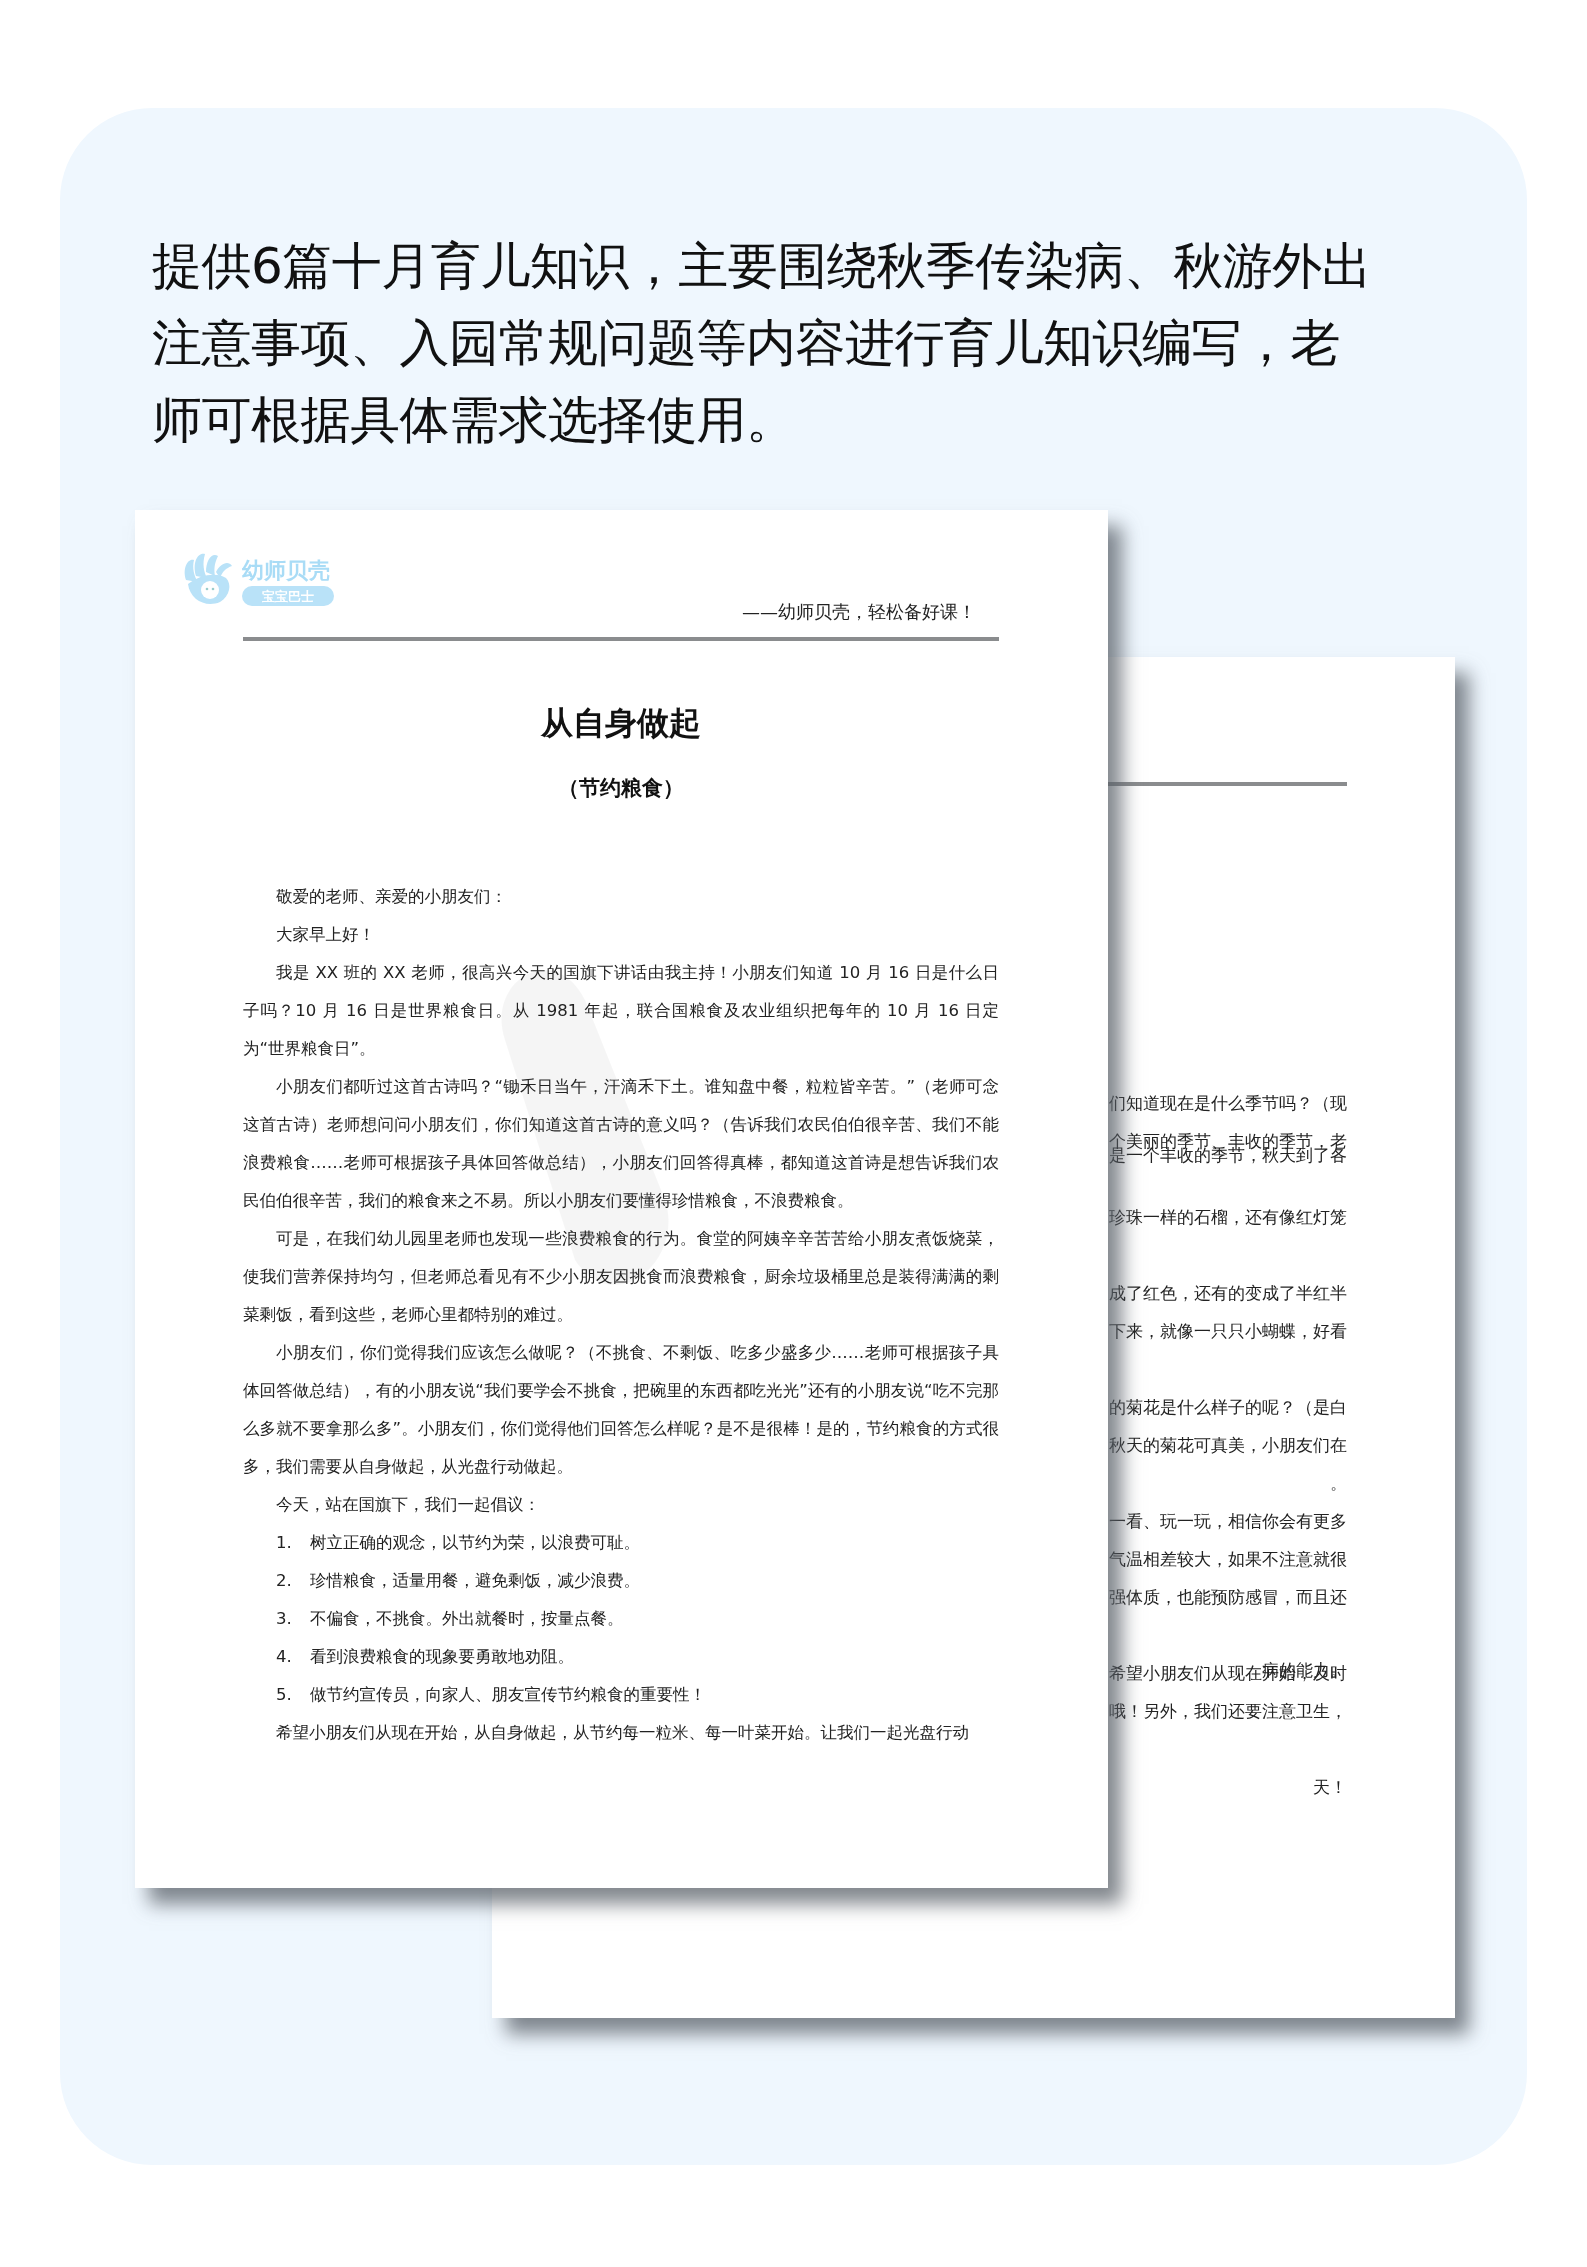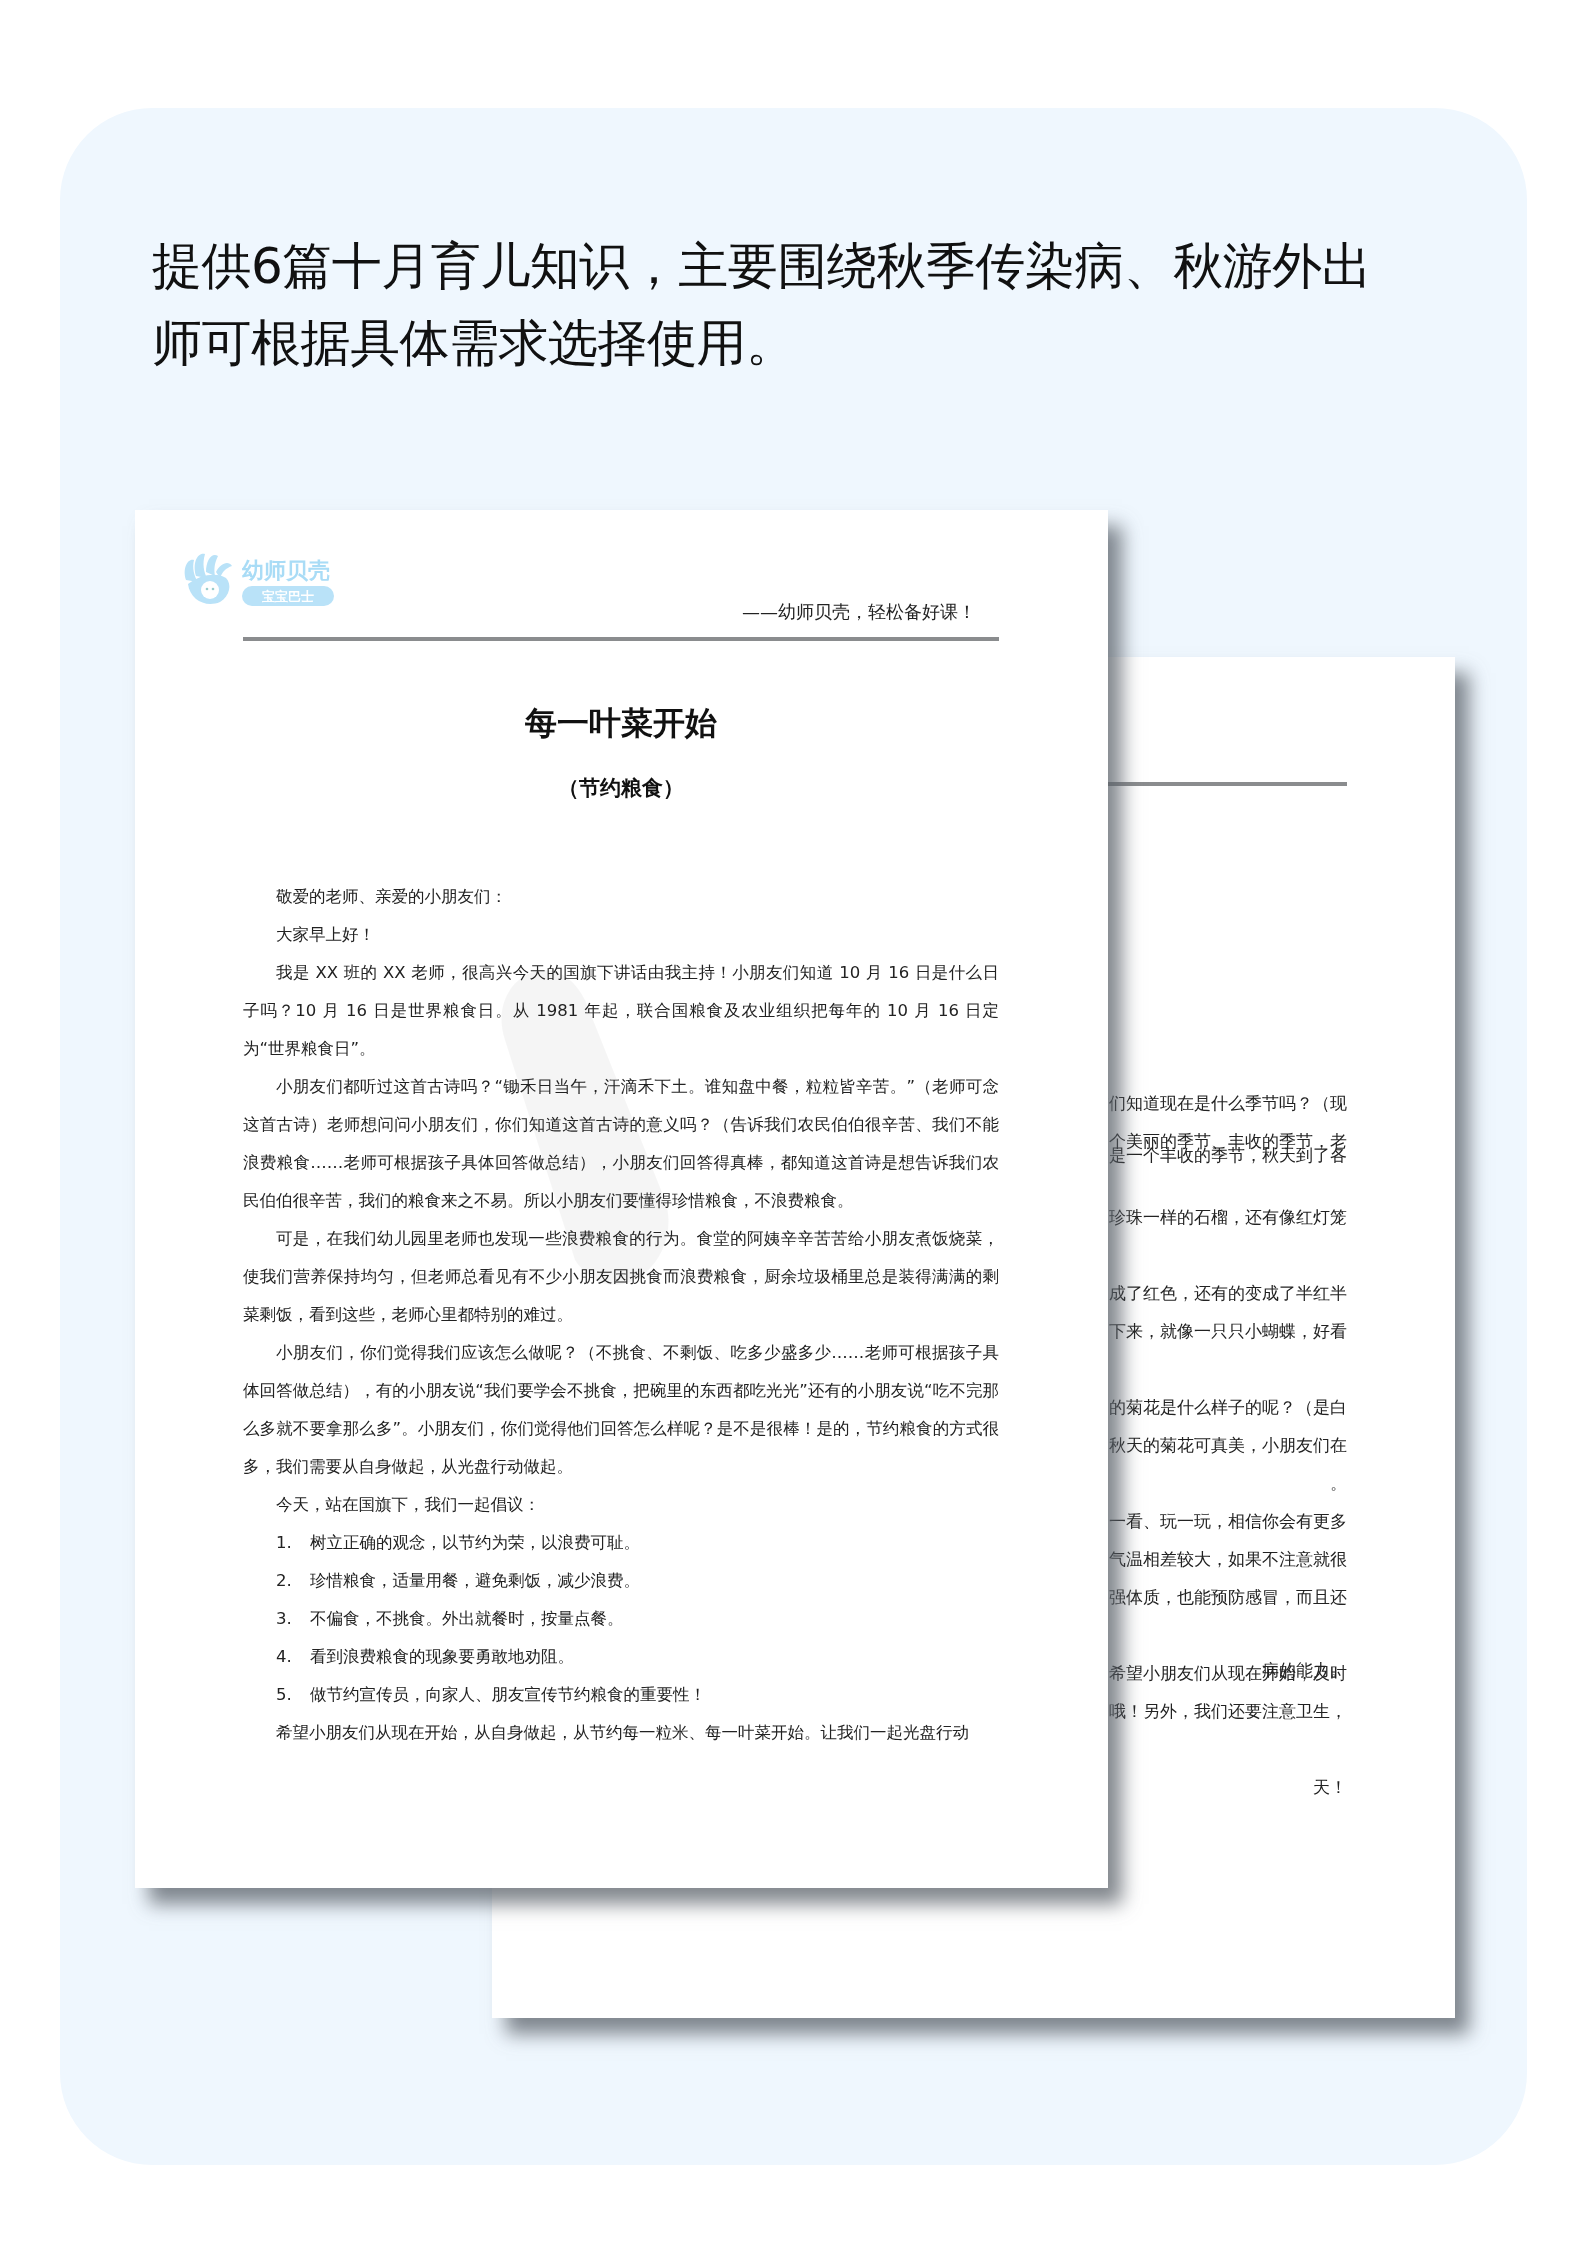--- a/index.html
+++ b/index.html
@@ -51,20 +51,21 @@
     position: absolute; left: 330px; top: 430px; width: 260px; height: 380px; opacity: 0.05;
   }
 </style>
 </head>
 <body>
 
 <div class="card"></div>
 
 <div class="intro">
   <div>提供6篇十月育儿知识，主要围绕秋季传染病、秋游外出</div>
+  <div>注意事项、入园常规问题等内容进行育儿知识编写，老</div>
   <div>师可根据具体需求选择使用。</div>
 </div>
 
 <div class="page back">
   <div class="back-slogan">——幼师贝壳，轻松备好课！</div>
   <div class="back-rule"></div>
   <div class="back-lines" id="back-lines">
       <div class="back-line" style="top: 435px;">友们知道现在是什么季节吗？（现</div>
       <div class="back-line" style="top: 473px;">个美丽的季节、丰收的季节，老</div>
       <div class="back-line" style="top: 487px;">是一个丰收的季节，秋天到了各</div>
@@ -102,21 +103,21 @@
       <text x="108" y="51" font-size="13" text-anchor="middle" fill="#ffffff" font-weight="bold" font-family="DejaVu Sans, sans-serif">宝宝巴士</text>
     </svg>
   </div>
   <div class="front-slogan">——幼师贝壳，轻松备好课！</div>
   <div class="front-rule"></div>
 
   <svg class="watermark" viewBox="0 0 260 380">
     <path d="M40 100 C20 40 90 0 120 60 L200 260 C220 320 150 380 110 320 Z" fill="#555"></path>
   </svg>
 
-  <div class="doc-title">每一叶菜开始</div>
+  <div class="doc-title">从自身做起</div>
   <div class="doc-subtitle">（节约粮食）</div>
 
   <div class="body-text">
     <p>敬爱的老师、亲爱的小朋友们：</p>
     <p>大家早上好！</p>
     <p>我是 XX 班的 XX 老师，很高兴今天的国旗下讲话由我主持！小朋友们知道 10 月 16 日是什么日子吗？10 月 16 日是世界粮食日。从 1981 年起，联合国粮食及农业组织把每年的 10 月 16 日定为“世界粮食日”。</p>
     <p>小朋友们都听过这首古诗吗？“锄禾日当午，汗滴禾下土。谁知盘中餐，粒粒皆辛苦。”（老师可念这首古诗）老师想问问小朋友们，你们知道这首古诗的意义吗？（告诉我们农民伯伯很辛苦、我们不能浪费粮食……老师可根据孩子具体回答做总结），小朋友们回答得真棒，都知道这首诗是想告诉我们农民伯伯很辛苦，我们的粮食来之不易。所以小朋友们要懂得珍惜粮食，不浪费粮食。</p>
     <p>可是，在我们幼儿园里老师也发现一些浪费粮食的行为。食堂的阿姨辛辛苦苦给小朋友煮饭烧菜，使我们营养保持均匀，但老师总看见有不少小朋友因挑食而浪费粮食，厨余垃圾桶里总是装得满满的剩菜剩饭，看到这些，老师心里都特别的难过。</p>
     <p>小朋友们，你们觉得我们应该怎么做呢？（不挑食、不剩饭、吃多少盛多少……老师可根据孩子具体回答做总结），有的小朋友说“我们要学会不挑食，把碗里的东西都吃光光”还有的小朋友说“吃不完那么多就不要拿那么多”。小朋友们，你们觉得他们回答怎么样呢？是不是很棒！是的，节约粮食的方式很多，我们需要从自身做起，从光盘行动做起。</p>
     <p>今天，站在国旗下，我们一起倡议：</p>

